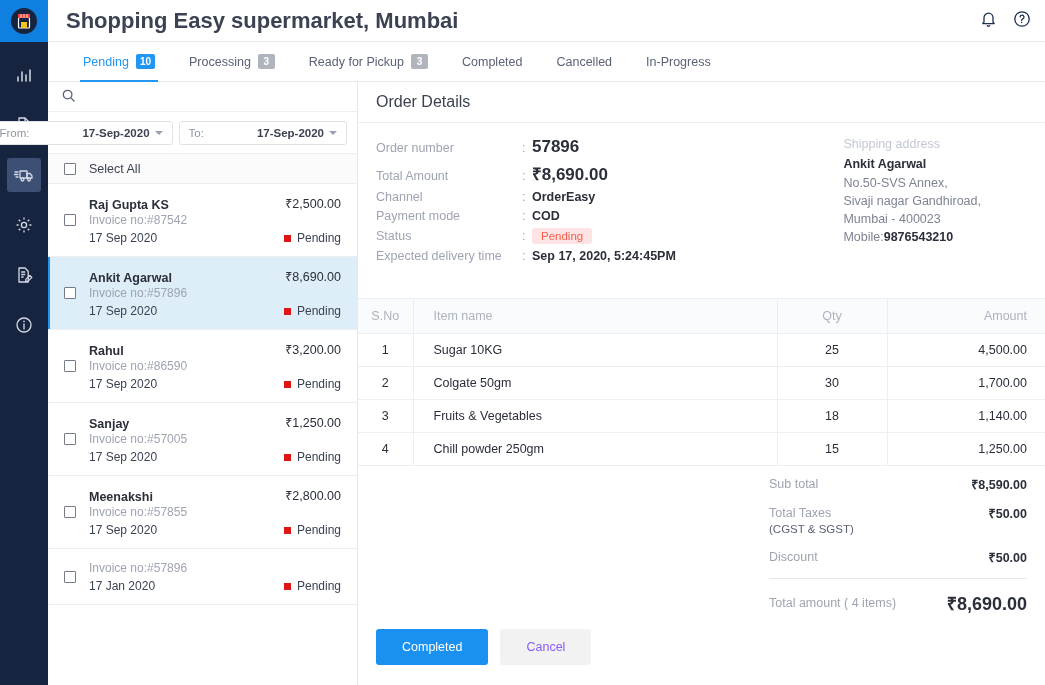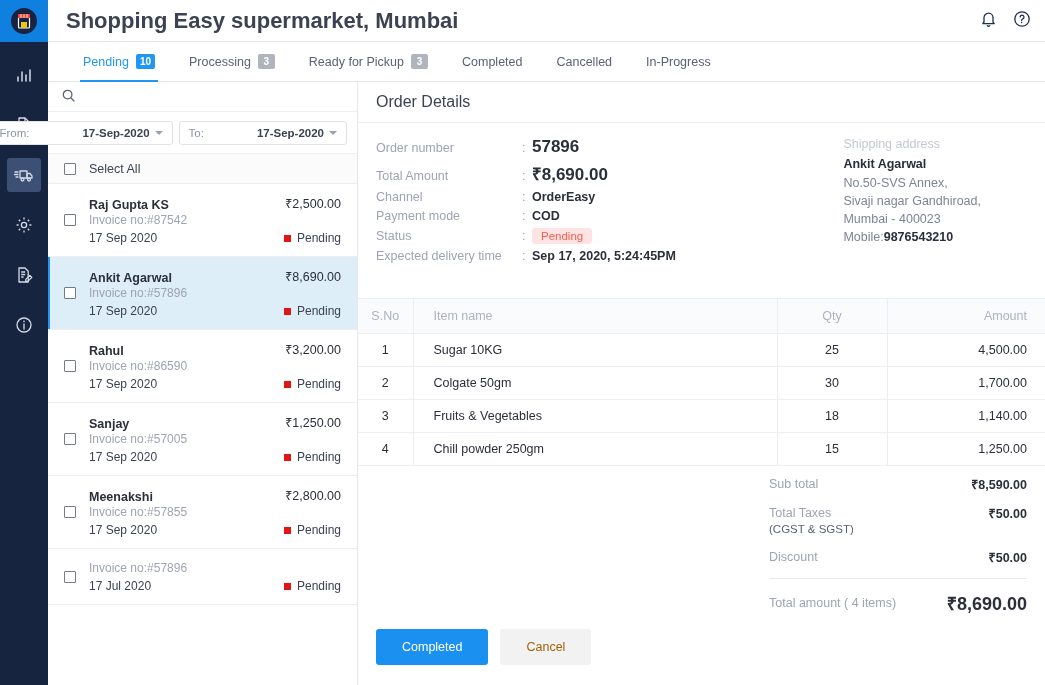--- a/index.html
+++ b/index.html
@@ -205,21 +205,21 @@
   .tot-grand .tot-label { font-size: 12.5px; }
   .tot-grand .tot-val { font-size: 18px; font-weight: 700; }
 
   
   .actions { padding: 14px 18px 16px 18px; display: flex; gap: 12px; }
   .btn {
     border: 0; border-radius: 3px; font-family: inherit; font-size: 12.5px;
     padding: 11px 26px; cursor: pointer;
   }
   .btn-primary { background: #1a90f0; color: #fff; }
-  .btn-ghost { background: #f2f2f3; color: #a16207; }
+  .btn-ghost { background: #f2f2f3; color: #8b5cf6; }
 </style>
 </head>
 <body>
 
 <div class="app">
 
   <div class="rail">
     <div class="rail-logo">
       <div class="logo-badge">
         <svg width="14" height="16" viewBox="0 0 14 16">
@@ -458,21 +458,21 @@
                 </span>
               </div>
             </div>
           </div>
 
           <div class="order-item">
             <span class="cb"></span>
             <div class="oi-body">
               <div class="oi-invoice">Invoice no:#57896</div>
               <div class="oi-row3">
-                <span class="oi-date">17 Jul 2020</span>
+                <span class="oi-date">17 Jan 2020</span>
                 <span class="oi-status">
                   <span class="dot"></span>
                   <span>Pending</span>
                 </span>
               </div>
             </div>
           </div>
 
         </div>
       </div>

